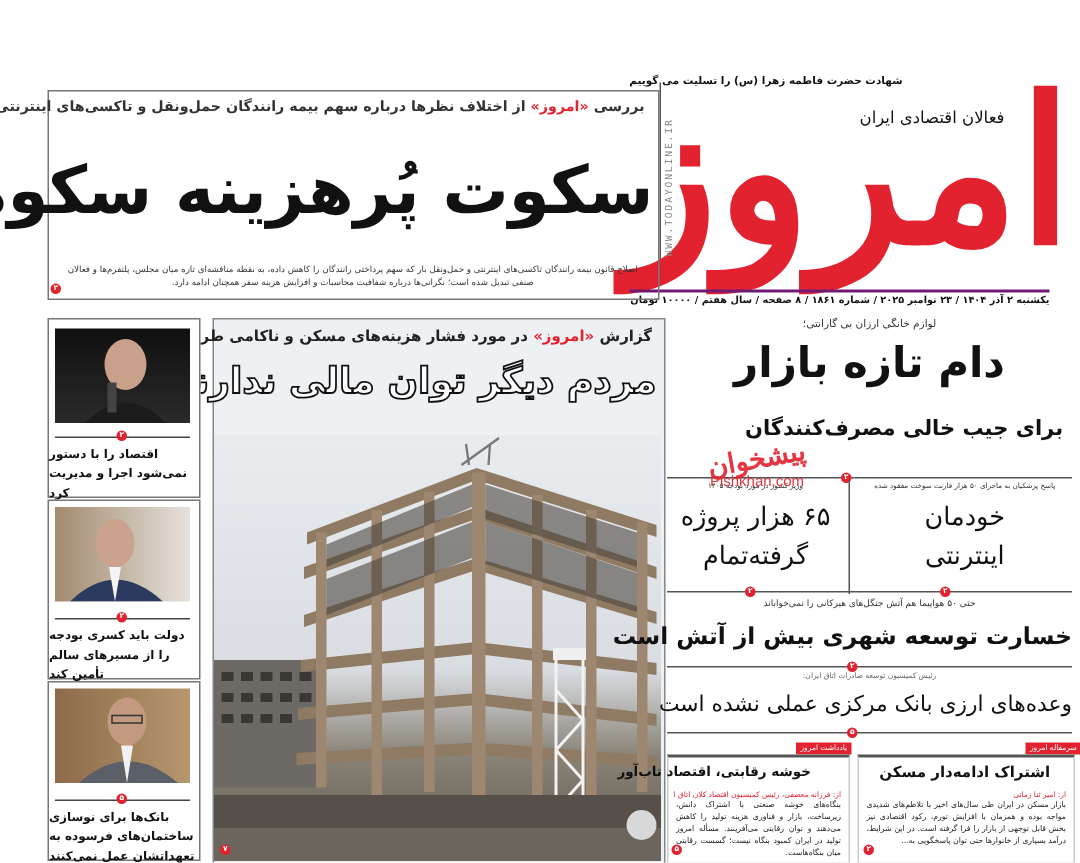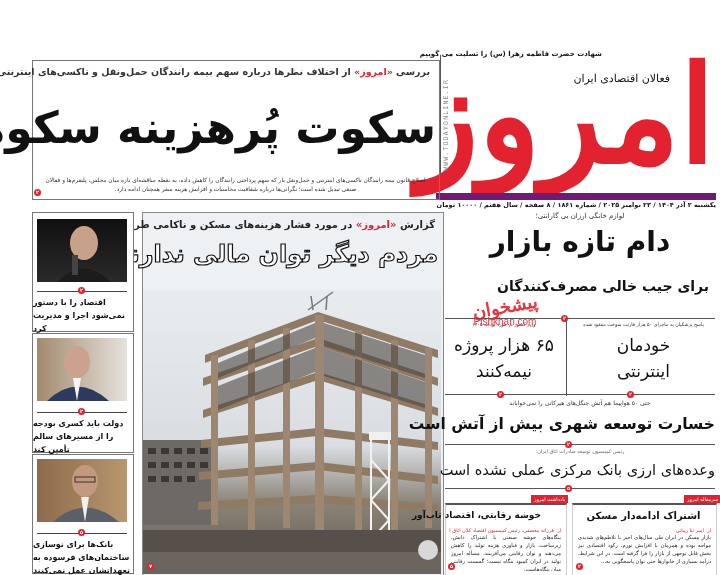--- a/index.html
+++ b/index.html
@@ -33,22 +33,22 @@
       text-align: center; letter-spacing: -6px; white-space: nowrap;
       transform: scaleY(1.05);
     }
     .site-url {
       left: 442px; top: 62px; width: 12px; height: 126px;
       writing-mode: vertical-rl; transform: rotate(180deg);
       font-size: 6.5px; color: #888; letter-spacing: 1.2px; text-align: center;
       font-family: "DejaVu Sans Mono", monospace;
     }
     .dateline {
-      left: 436px; top: 193px; width: 280px; font-size: 6.5px; font-weight: bold;
-      border-top: 7px solid #701a75; padding-top: 1px; text-align: right; white-space: nowrap;
+      left: 420px; top: 193px; width: 280px; font-size: 6.5px; font-weight: bold;
+      border-top: 2px solid #701a75; padding-top: 1px; text-align: right; white-space: nowrap;
     }
     
     .lead-box {
       left: 32px; top: 60px; width: 406px; height: 138px;
       border: 1px solid #777;
     }
     .lead-kicker {
       left: 70px; top: 66px; width: 360px; text-align: center; font-size: 9.5px; font-weight: bold; color: #333;
       white-space: nowrap;
     }
@@ -248,21 +248,21 @@
 <div class="abs page-dot" style="left:561px; top:315px;">۲</div>
 
 <div class="abs" style="left:566px; top:320px; width:1px; height:76px; background:#555;"></div>
 
 <div class="abs r-kicker" style="left:572px; top:322px; width:143px; font-size:4.8px;">پاسخ پزشکیان به ماجرای ۵۰ هزار فارنت سوخت مفقود شده</div>
 <div class="abs r-headline" style="left:572px; top:332px; width:143px; font-size:17px; font-weight:normal; line-height:26px;">خودمان</div>
 <div class="abs r-headline" style="left:572px; top:358px; width:143px; font-size:17px; font-weight:normal; line-height:26px;">اینترنتی</div>
 
 <div class="abs r-kicker" style="left:445px; top:322px; width:118px; font-size:4.8px;">وزیر کشور در مورد بودجه ۱۴۰۵</div>
 <div class="abs r-headline" style="left:445px; top:332px; width:118px; font-size:17px; font-weight:normal; line-height:26px;">۶۵ هزار پروژه</div>
-<div class="abs r-headline" style="left:445px; top:358px; width:118px; font-size:17px; font-weight:normal; line-height:26px;">نیمه‌کنند</div>
+<div class="abs r-headline" style="left:445px; top:358px; width:118px; font-size:17px; font-weight:normal; line-height:26px;">گرفته‌تمام</div>
 
 <div class="abs rule" style="left:445px; top:394px; width:270px;"></div>
 <div class="abs page-dot" style="left:627px; top:391px;">۲</div>
 <div class="abs page-dot" style="left:497px; top:391px;">۲</div>
 
 <div class="abs watermark">
   <span class="wm-fa">پیشخوان</span>
   <span class="wm-en">Pishkhan.com</span>
 </div>
 

